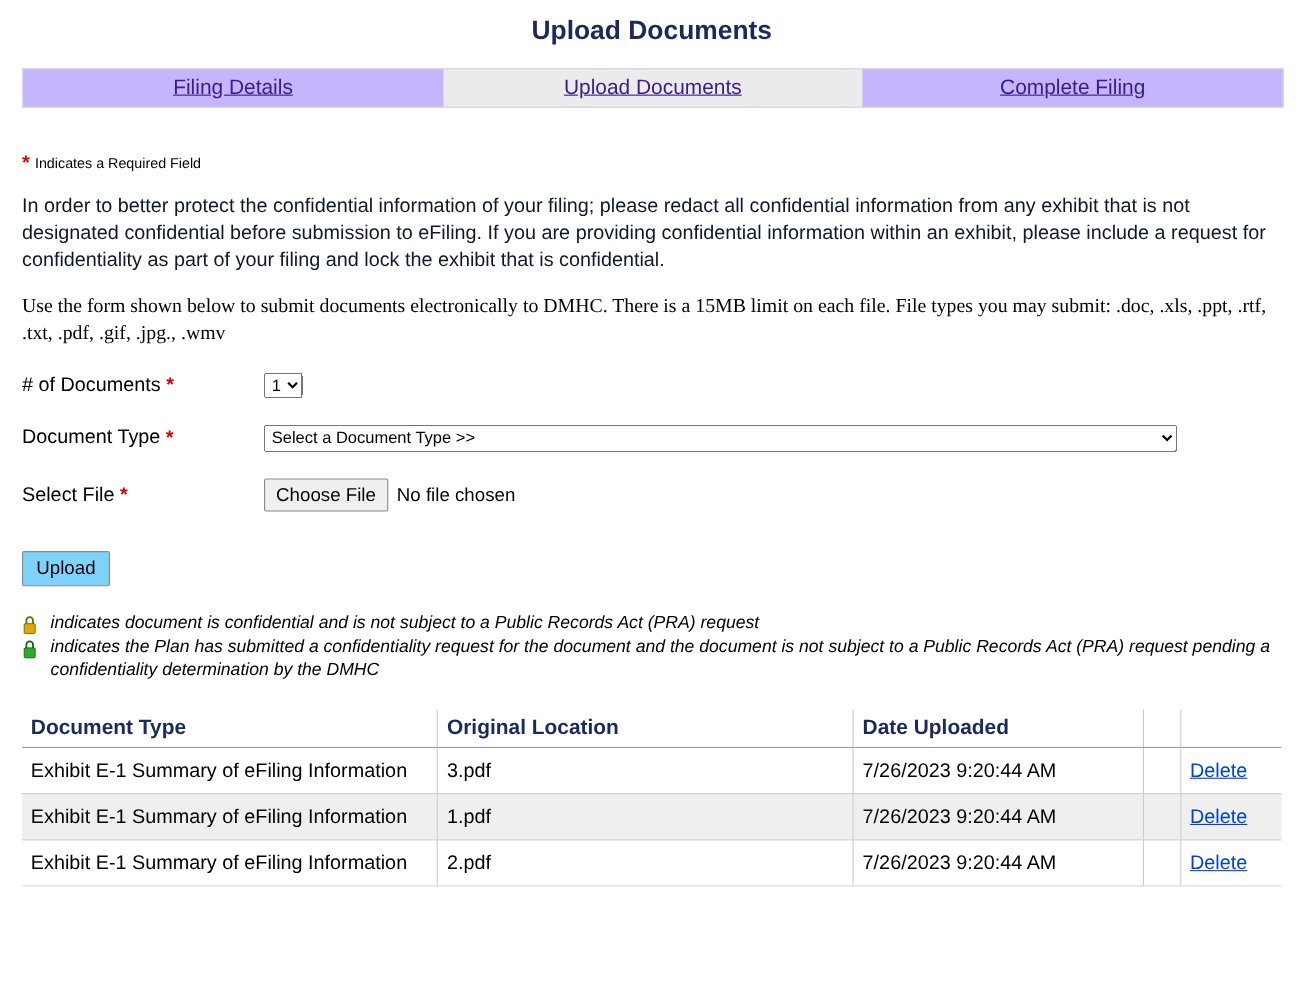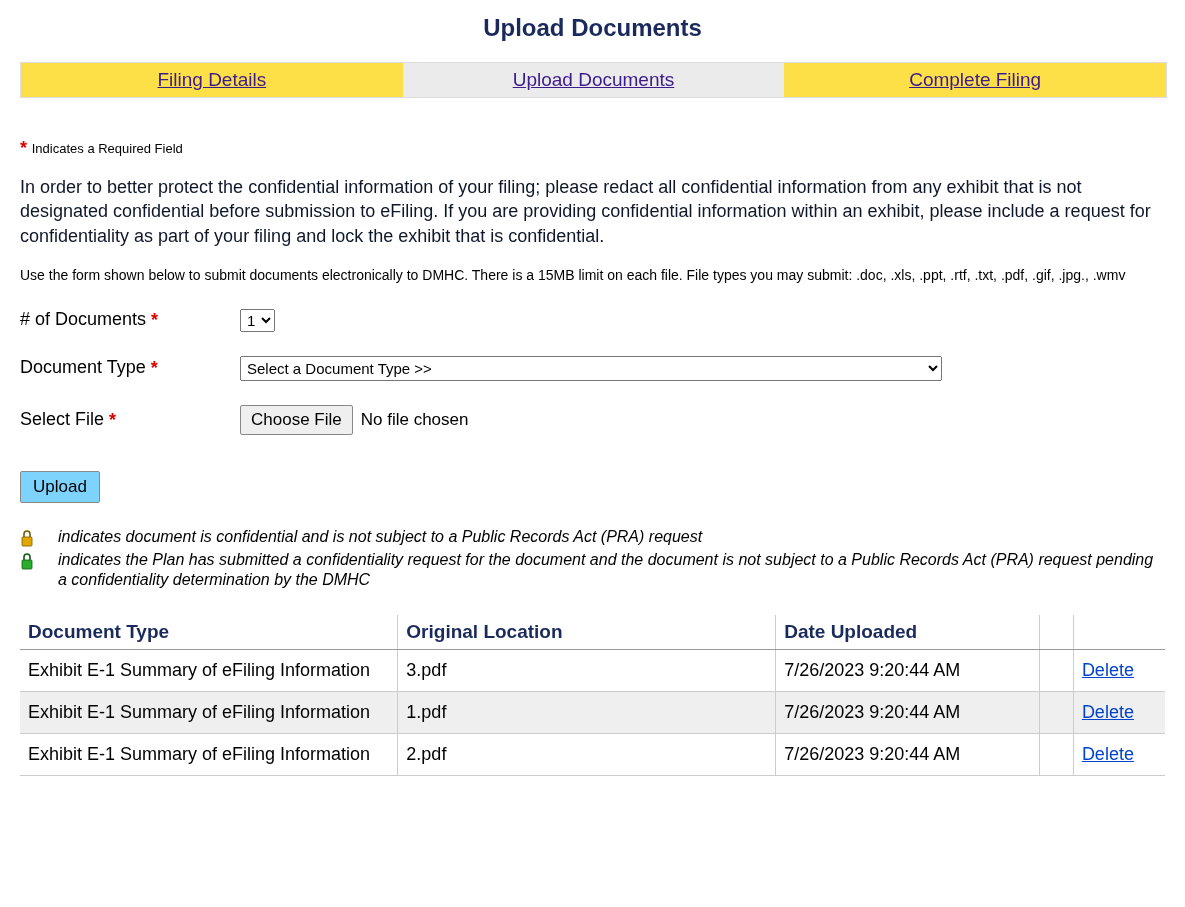--- a/index.html
+++ b/index.html
@@ -14,21 +14,21 @@
     color: #1a2a5c;
     font-family: Arial, sans-serif;
     font-size: 24px;
     font-weight: bold;
     margin: 14px 0 20px 0;
   }
   .tabs {
     display: flex;
     width: 100%;
     border: 1px solid #ddd;
-    background: #fde047;
+    background: #c4b5fd;
     margin-bottom: 40px;
   }
   .tabs .tab {
     flex: 1;
     text-align: center;
     padding: 6px 0;
     font-family: Arial, sans-serif;
     font-size: 19px;
   }
   .tabs .tab a {
@@ -53,42 +53,42 @@
     font-family: Arial, sans-serif;
   }
   .warning {
     color: #0f172a;
     font-family: Verdana, Geneva, sans-serif;
     font-size: 18px;
     line-height: 1.35;
     margin: 16px 0;
   }
   .instructions {
-    font-family: Liberation Sans, sans-serif;
-    font-size: 14px;
+    font-family: Liberation Serif, serif;
+    font-size: 18px;
     line-height: 1.35;
     margin: 18px 0 24px 0;
   }
   .form-row {
     display: flex;
     align-items: center;
     margin-bottom: 18px;
     margin-top: 24px;
   }
   .form-label {
     width: 220px;
     font-size: 18px;
     font-family: Verdana, Geneva, sans-serif;
   }
   select.num-docs {
     font-size: 15px;
     padding: 1px 2px;
   }
   select.doctype {
-    width: 702px;
+    width: 830px;
     font-size: 15px;
     padding: 2px;
   }
   .file-group {
     display: flex;
     align-items: center;
   }
   .choose-file-btn {
     font-family: Arial, sans-serif;
     font-size: 17px;
@@ -115,21 +115,21 @@
   }
   .legend-row {
     display: flex;
     align-items: flex-start;
     margin: 2px 0;
   }
   .legend-text {
     font-style: italic;
     font-size: 16px;
     font-family: Arial, sans-serif;
-    margin-left: 24px;
+    margin-left: 12px;
     line-height: 1.3;
   }
   .lock-icon {
     width: 14px;
     height: 18px;
     display: inline-block;
     flex-shrink: 0;
     margin-top: 2px;
   }
   table.docs {

